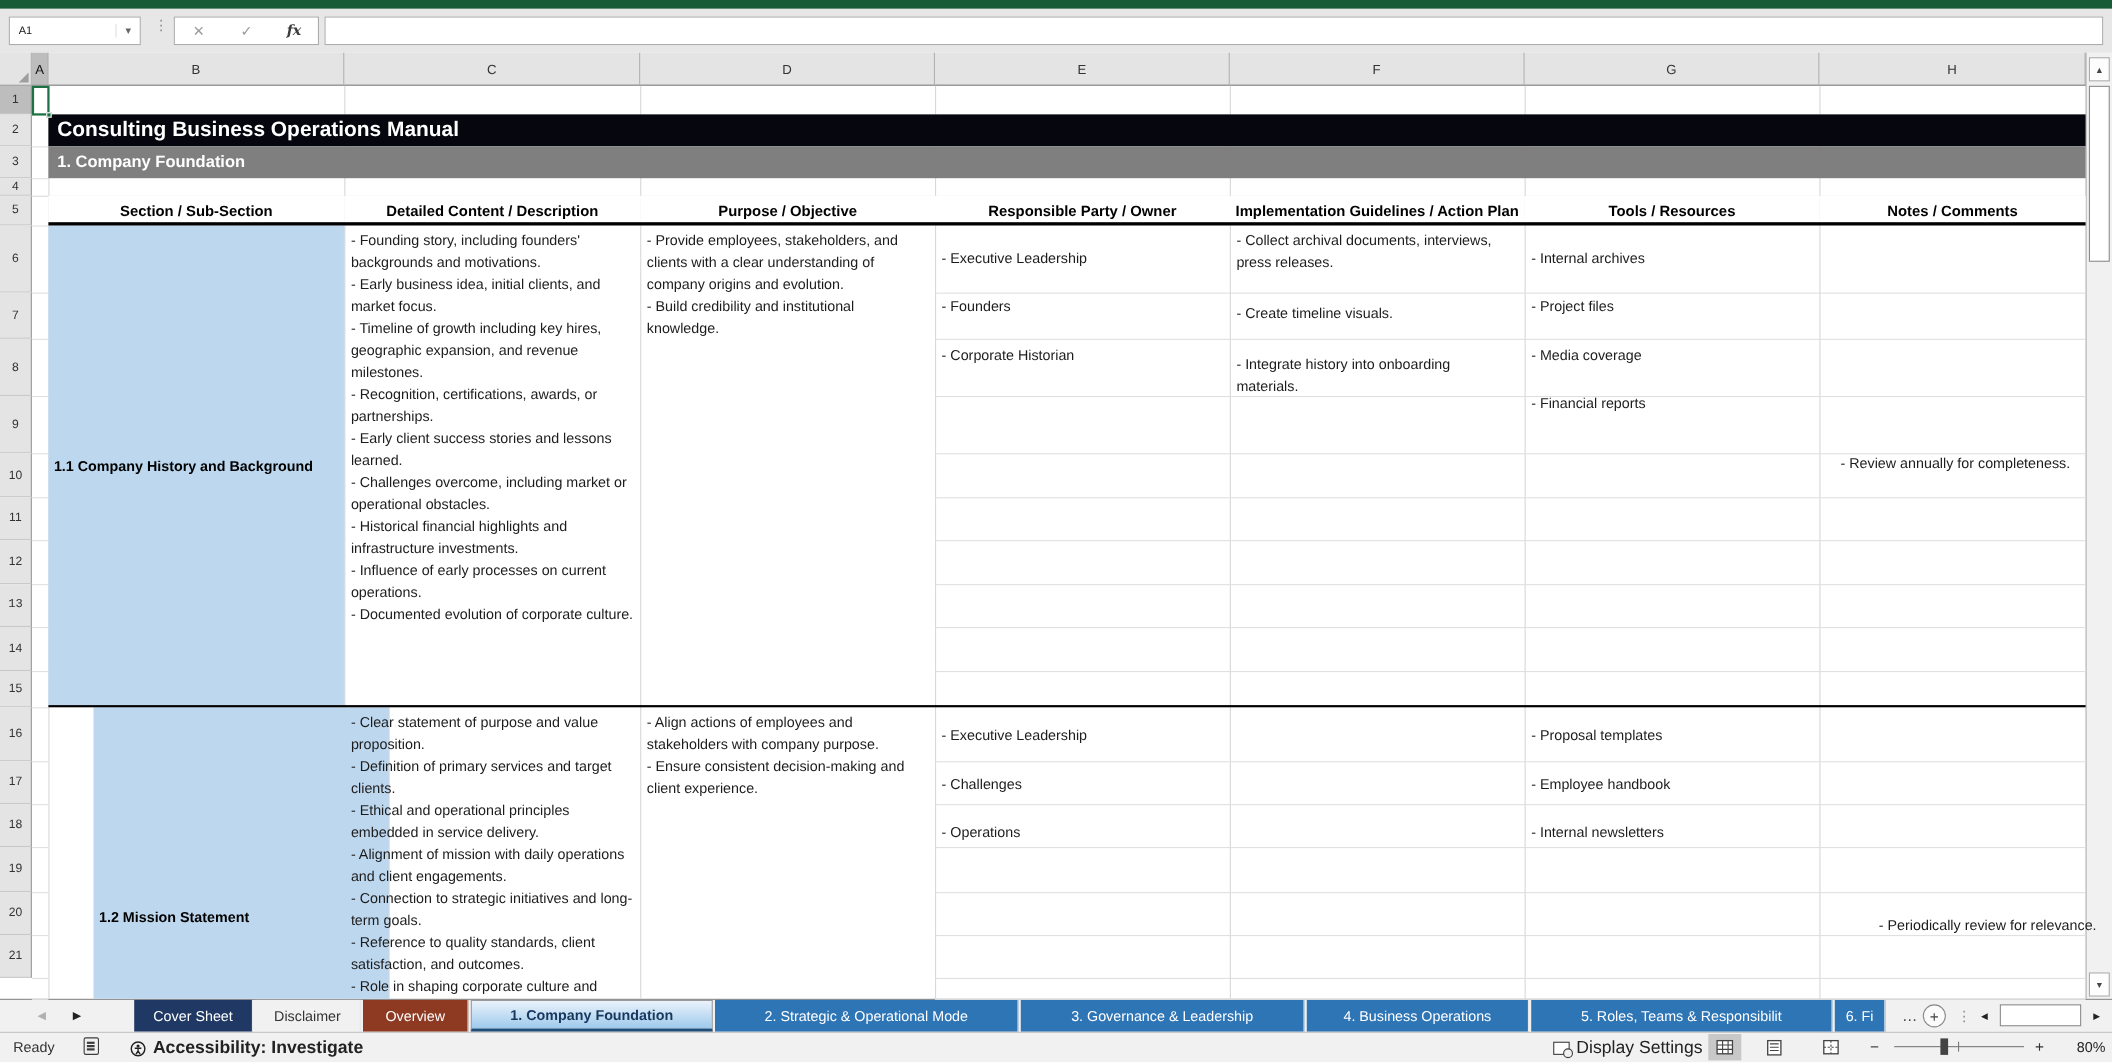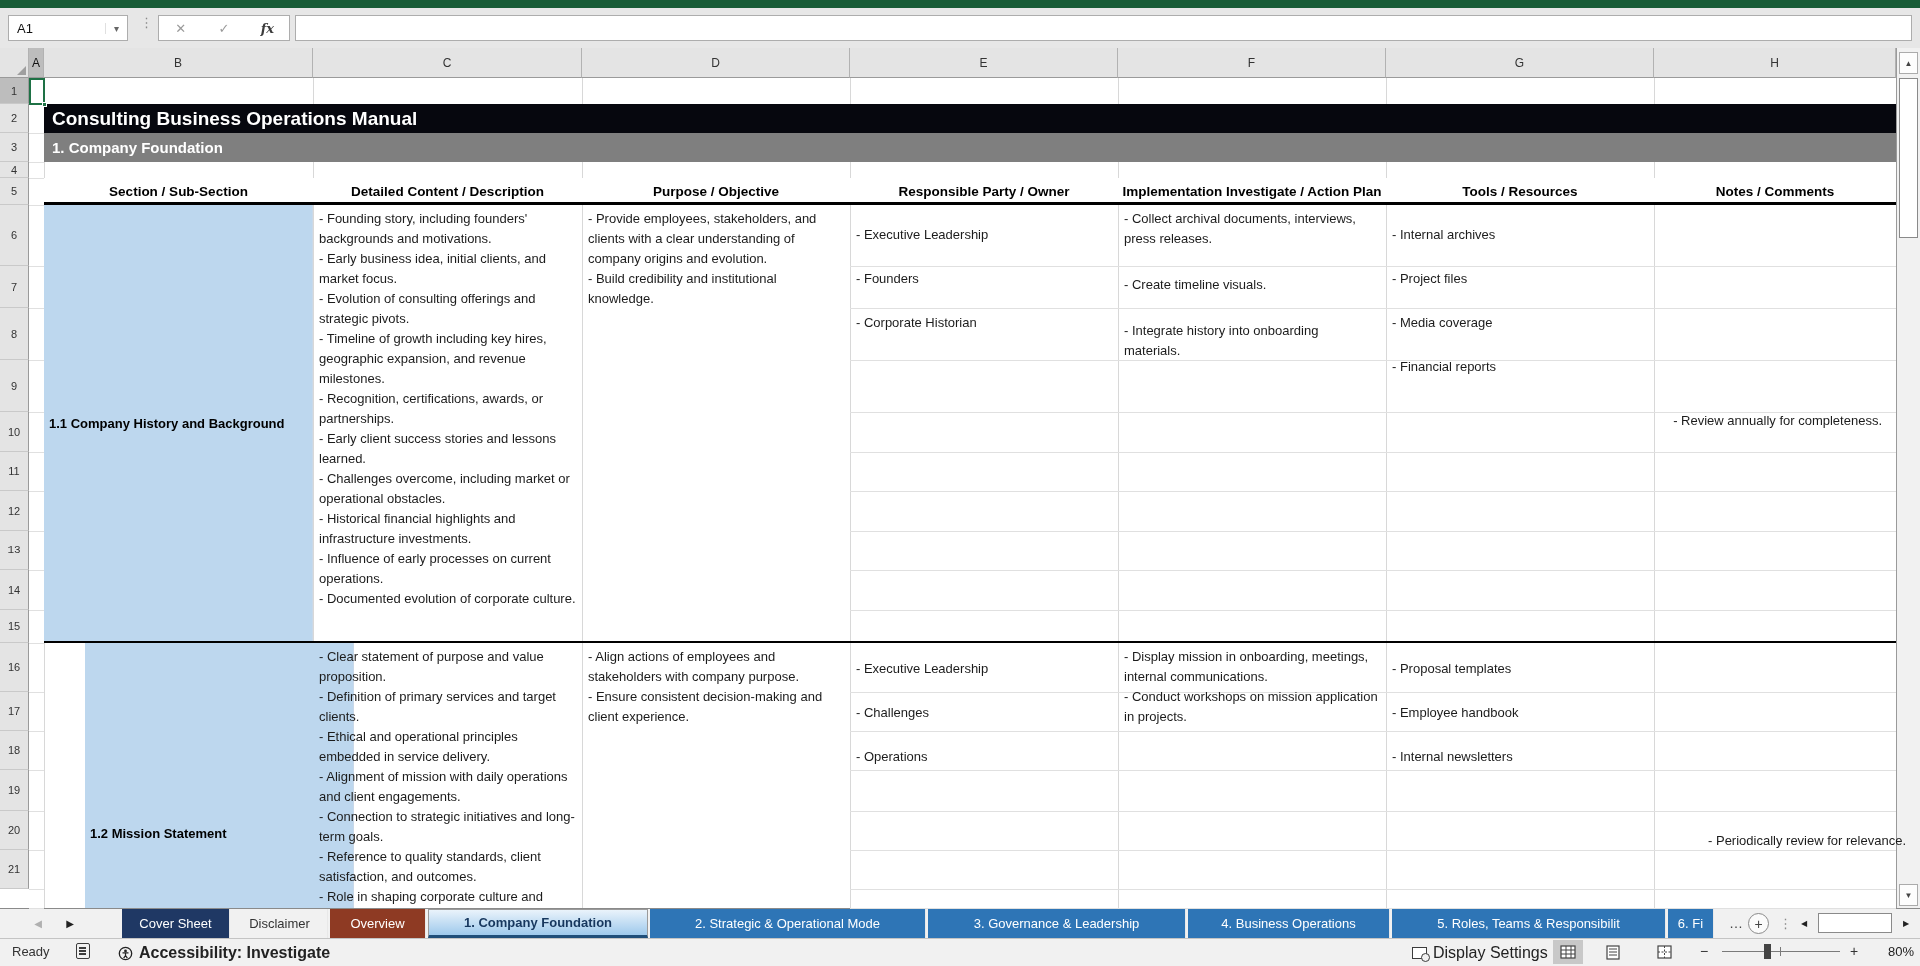--- a/index.html
+++ b/index.html
@@ -7,21 +7,21 @@
   body { font-family:"Liberation Sans", sans-serif; background:#fff; }
   #app { position:relative; width:1920px; height:966px; background:#fff; overflow:hidden; }
 
   
   .top-strip { position:absolute; left:0; top:0; width:1920px; height:8px; background:#185c37; }
 
   
   .formula-row { position:absolute; left:0; top:8px; width:1920px; height:40px; background:#e7e7e7; }
   .name-box { position:absolute; left:8px; top:7px; width:120px; height:26px; background:#fff;
               border:1px solid #adadad; display:flex; align-items:center; }
-  .name-box .val { flex:1; padding-left:8px; font-size:13px; color:#111; }
+  .name-box .val { flex:1; padding-left:8px; font-size:10px; color:#111; }
   .name-box .dd { width:22px; text-align:center; color:#666; font-size:10px; border-left:1px solid #e0e0e0; }
   .fx-dots { position:absolute; left:140px; top:10px; color:#8a8a8a; font-size:13px; letter-spacing:0; line-height:10px; }
   .fx-group { position:absolute; left:158px; top:7px; width:132px; height:26px; background:#fff;
               border:1px solid #adadad; display:flex; align-items:center; justify-content:space-around; }
   .fbtn { font-size:13px; color:#9a9a9a; width:30px; text-align:center; }
   .fbtn.fx { color:#3c3c3c; font-family:"DejaVu Serif", serif; font-style:italic; font-weight:bold; }
   .formula-field { position:absolute; left:295px; top:7px; width:1617px; height:26px; background:#fff;
                    border:1px solid #adadad; font-size:13px; padding:4px 6px; color:#111; }
 
   
@@ -263,34 +263,33 @@
   <div class="grid-right-border"></div>
 
   <div class="bar-black">Consulting Business Operations Manual</div>
   <div class="bar-gray">1. Company Foundation</div>
 
   <div id="table-headers">
       <div class="th" style="left: 44px; width: 269px;">Section / Sub-Section</div>
       <div class="th" style="left: 313px; width: 269px;">Detailed Content / Description</div>
       <div class="th" style="left: 582px; width: 268px;">Purpose / Objective</div>
       <div class="th" style="left: 850px; width: 268px;">Responsible Party / Owner</div>
-      <div class="th" style="left: 1118px; width: 268px;">Implementation Investigate / Action Plan</div>
+      <div class="th" style="left: 1118px; width: 268px;">Implementation Guidelines / Action Plan</div>
       <div class="th" style="left: 1386px; width: 268px;">Tools / Resources</div>
       <div class="th" style="left: 1654px; width: 242px;">Notes / Comments</div>
     </div>
   <div class="header-underline"></div>
   <div class="block-sep"></div>
 
   <div class="b-fill b11">
     <span class="b-label">1.1 Company History and Background</span>
   </div>
   <div class="cell c11 gap-first">
       <p class="cell-item">- Founding story, including founders' backgrounds and motivations.</p>
       <p class="cell-item">- Early business idea, initial clients, and market focus.</p>
-      <p class="cell-item">- Evolution of consulting offerings and strategic pivots.</p>
       <p class="cell-item">- Timeline of growth including key hires, geographic expansion, and revenue milestones.</p>
       <p class="cell-item">- Recognition, certifications, awards, or partnerships.</p>
       <p class="cell-item">- Early client success stories and lessons learned.</p>
       <p class="cell-item">- Challenges overcome, including market or operational obstacles.</p>
       <p class="cell-item">- Historical financial highlights and infrastructure investments.</p>
       <p class="cell-item">- Influence of early processes on current operations.</p>
       <p class="cell-item">- Documented evolution of corporate culture.</p>
     </div>
   <div class="cell d11">
       <p class="cell-item">- Provide employees, stakeholders, and clients with a clear understanding of company origins and evolution.</p>
@@ -327,24 +326,20 @@
       <p class="cell-item">- Ethical and operational principles embedded in service delivery.</p>
       <p class="cell-item">- Alignment of mission with daily operations and client engagements.</p>
       <p class="cell-item">- Connection to strategic initiatives and long-term goals.</p>
       <p class="cell-item">- Reference to quality standards, client satisfaction, and outcomes.</p>
       <p class="cell-item">- Role in shaping corporate culture and</p>
     </div>
   <div class="cell e12 spaced pad12">
       <p class="cell-item">- Executive Leadership</p>
       <p class="cell-item">- Challenges</p>
       <p class="cell-item">- Operations</p>
-    </div>
-  <div class="cell f12">
-      <p class="cell-item">- Display mission in onboarding, meetings, internal communications.</p>
-      <p class="cell-item">- Conduct workshops on mission application in projects.</p>
     </div>
   <div class="cell g12 spaced pad12">
       <p class="cell-item">- Proposal templates</p>
       <p class="cell-item">- Employee handbook</p>
       <p class="cell-item">- Internal newsletters</p>
     </div>
   <div class="note-cell h12">- Periodically review for relevance.</div>
 
   <div class="sel-box"></div>
   <div class="sel-handle"></div>

